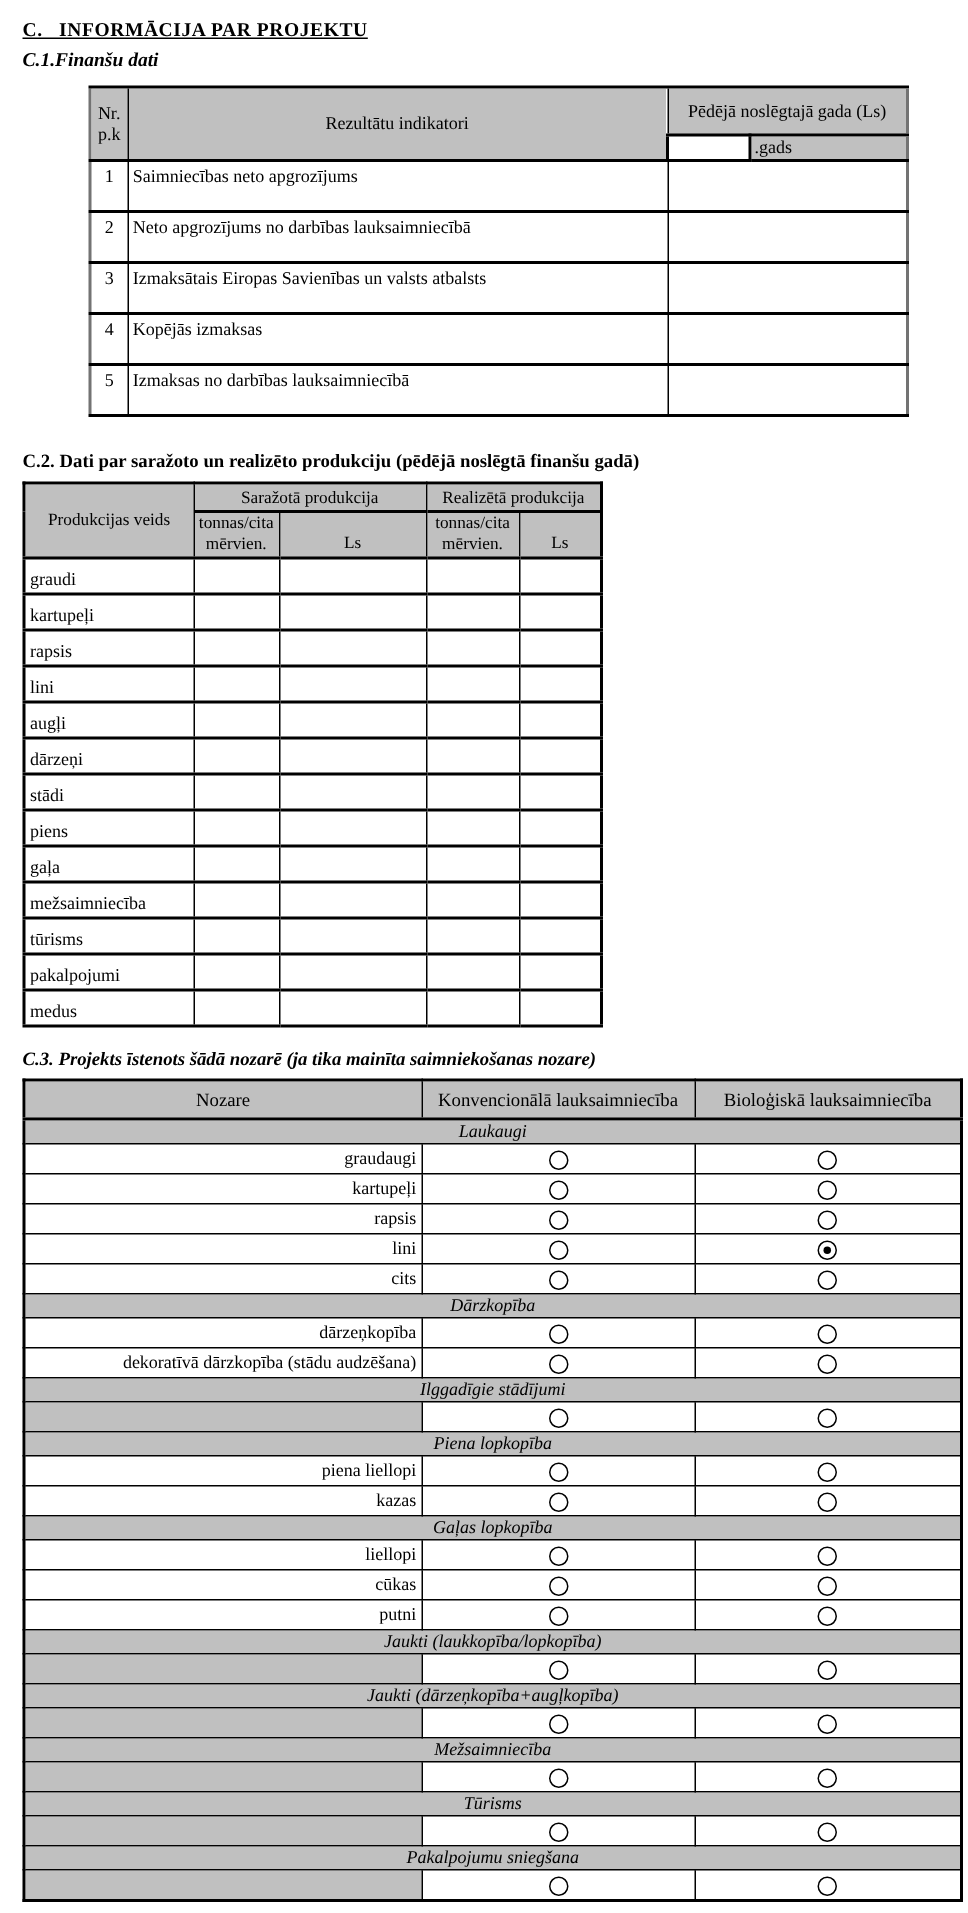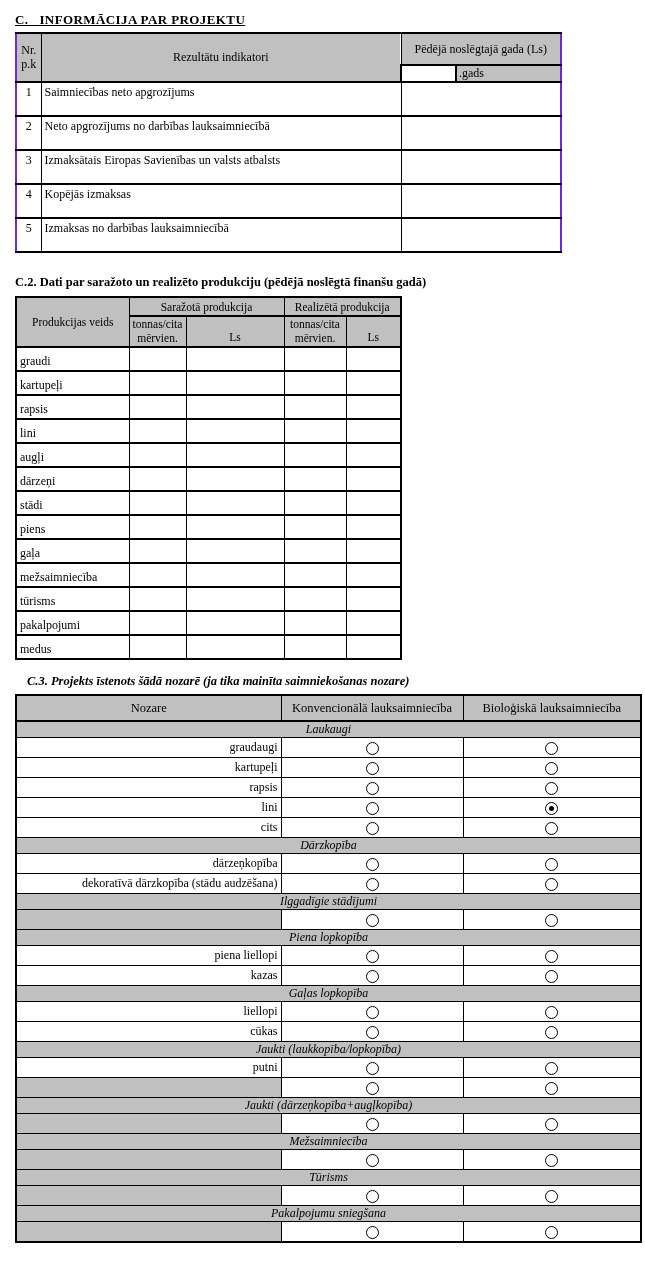--- a/index.html
+++ b/index.html
@@ -7,28 +7,28 @@
     width:645px;height:1275px;overflow:hidden;
     font-family:"Liberation Serif","DejaVu Serif",serif;
     color:#000;font-size:12px;
   }
   .page{padding:10px 5px 6px 15px;}
 
   .c-heading{font-size:13px;font-weight:bold;margin:2px 0 4px 0;}
   .c-heading .underline{text-decoration:underline;white-space:pre;letter-spacing:.4px;}
   .c1-heading{font-size:13px;font-weight:bold;font-style:italic;margin:0 0 9px 0;}
   .c2-heading{font-size:12.5px;font-weight:bold;margin:22px 0 6px 0;}
-  .c3-heading{font-size:12.5px;font-weight:bold;font-style:italic;margin:14px 0 5px 12px;}
+  .c3-heading{font-size:12.5px;font-weight:bold;font-style:italic;margin:14px 0 5px 0;}
 
   table{border-collapse:collapse;table-layout:fixed;}
   th,td{border:1px solid #000;padding:0 3px;overflow:hidden;}
   th{background:#c0c0c0;font-weight:normal;text-align:center;vertical-align:middle;}
 
   
-  .c1-table{width:545px;border:2px solid #6d28d9;}
+  .c1-table{width:545px;border:2px solid #737373;margin-left:44px;}
   .c1-table th,.c1-table td{border-top-width:2px;border-bottom-width:2px;}
   .c1-nr-h{white-space:pre-line;font-size:12px;line-height:1.15;}
   .c1-year-h{height:30px;font-size:12px;}
   .year-input-cell{background:#fff;height:14px;border:2px solid #000;}
   .year-suffix-cell{background:#c0c0c0;text-align:left;vertical-align:middle;padding-left:2px;}
   .c1-table tbody td{height:28px;vertical-align:top;}
   .c1-nr{text-align:center;padding-top:2px;}
   .c1-label{text-align:left;padding:2px 3px;}
   .c1-value{background:#fff;}
 
@@ -57,20 +57,21 @@
   .radio.checked .radio-dot{display:block;}
 </style>
 </head>
 <body>
 
 <div class="page">
 
   <div class="c-heading">
     <span class="underline">C.   INFORMĀCIJA PAR PROJEKTU</span>
   </div>
+  <div class="c1-heading">C.1.Finanšu dati</div>
 
   <table class="c1-table">
     <colgroup>
         <col style="width:25px">
         <col style="width:360px">
         <col style="width:55px">
         <col style="width:105px">
       </colgroup>
     <thead>
       <tr>
@@ -316,26 +317,26 @@
           <td class="c3-label">liellopi</td>
           <td class="c3-radio-cell"><span class="radio"></span></td>
           <td class="c3-radio-cell"><span class="radio"></span></td>
         </tr>
         <tr>
           <td class="c3-label">cūkas</td>
           <td class="c3-radio-cell"><span class="radio"></span></td>
           <td class="c3-radio-cell"><span class="radio"></span></td>
         </tr>
         <tr>
+          <td class="c3-label">putni</td>
+          <td class="c3-radio-cell"><span class="radio"></span></td>
+          <td class="c3-radio-cell"><span class="radio"></span></td>
+        </tr>
+        <tr>
           <td class="c3-section" colspan="3">Jaukti (laukkopība/lopkopība)</td>
-        </tr>
-        <tr>
-          <td class="c3-label">putni</td>
-          <td class="c3-radio-cell"><span class="radio"></span></td>
-          <td class="c3-radio-cell"><span class="radio"></span></td>
         </tr>
         <tr>
           <td class="c3-label c3-label-empty"></td>
           <td class="c3-radio-cell"><span class="radio"></span></td>
           <td class="c3-radio-cell"><span class="radio"></span></td>
         </tr>
         <tr>
           <td class="c3-section" colspan="3">Jaukti (dārzeņkopība+augļkopība)</td>
         </tr>
         <tr>

